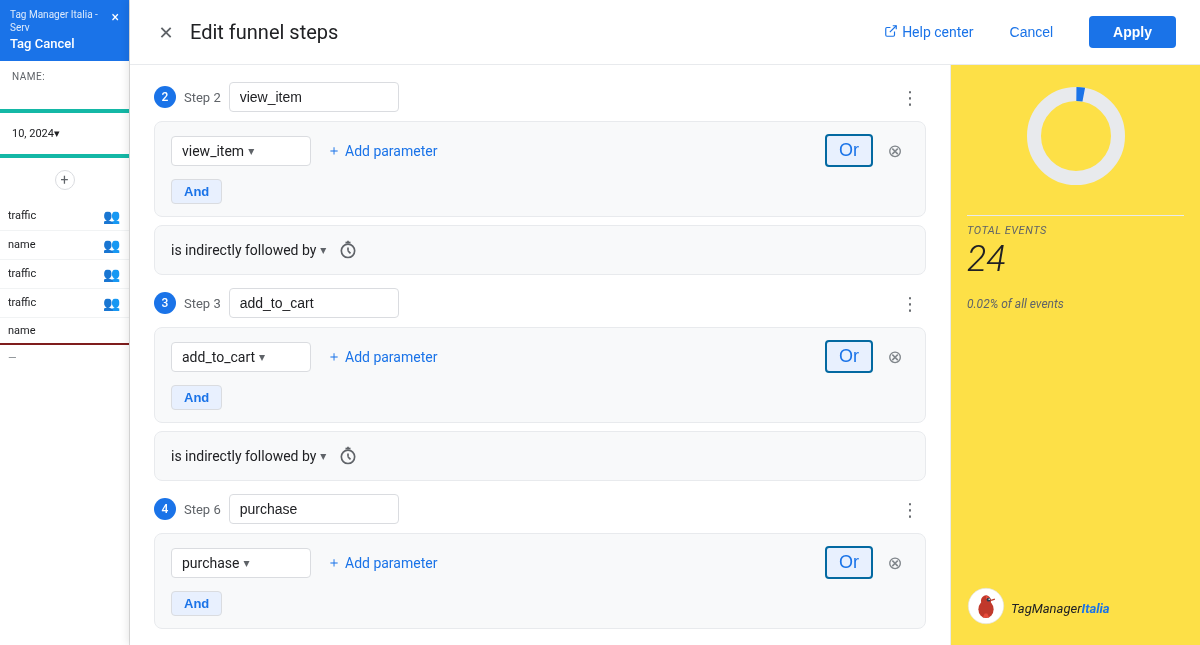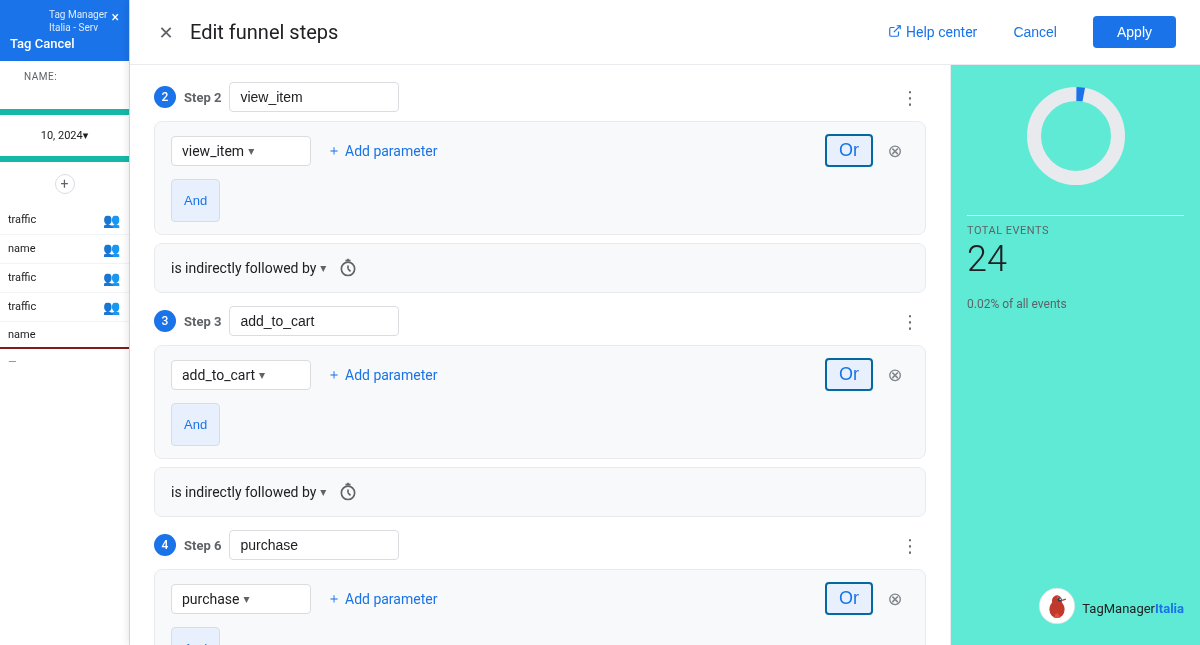--- a/index.html
+++ b/index.html
@@ -21,38 +21,38 @@
       padding: 8px 10px;
       font-size: 11px;
       line-height: 1.3;
     }
     .sidebar-header .app-name {
       font-size: 13px;
       font-weight: 500;
       margin-top: 2px;
     }
     .sidebar-section {
-      padding: 10px 24px;
-      border-bottom: 6px solid #14b8a6;
+      padding: 10px 12px;
+      border-bottom: 4px solid #14b8a6;
     }
     .sidebar-label {
       font-size: 10px;
       color: #5f6368;
       text-transform: uppercase;
       letter-spacing: 0.5px;
       margin-bottom: 4px;
     }
     .sidebar-value {
       font-size: 11px;
       color: #202124;
     }
     .sidebar-dropdown {
       display: flex;
       align-items: center;
-      justify-content: center;
+      justify-content: flex-start;
       font-size: 11px;
       color: #202124;
       cursor: pointer;
       padding: 4px 0;
     }
     .sidebar-add-btn {
       display: flex;
       align-items: center;
       justify-content: center;
       width: 20px;
@@ -124,21 +124,21 @@
       font-weight: 500;
       cursor: pointer;
       border-radius: 4px;
     }
     .apply-btn {
       padding: 8px 24px;
       border: none;
       background: #1a73e8;
       color: #fff;
       font-size: 14px;
-      font-weight: 400;
+      font-weight: 700;
       cursor: pointer;
       border-radius: 4px;
     }
 
     
     .modal-body {
       display: flex;
       flex: 1;
       overflow: hidden;
     }
@@ -169,21 +169,21 @@
       font-size: 12px;
       display: flex;
       align-items: center;
       justify-content: center;
       font-weight: 500;
       flex-shrink: 0;
     }
     .step-label {
       font-size: 13px;
       color: #5f6368;
-      font-weight: 700;
+      font-weight: 400;
     }
     .step-name-input {
       border: 1px solid #dadce0;
       border-radius: 4px;
       padding: 6px 10px;
       font-size: 14px;
       color: #202124;
       width: 170px;
       outline: none;
     }
@@ -260,22 +260,22 @@
       border-radius: 50%;
     }
 
     .and-btn {
       display: inline-flex;
       align-items: center;
       border: 1px solid #dadce0;
       background: #e8f0fe;
       color: #1a73e8;
       font-size: 13px;
-      font-weight: 400;
-      padding: 13px 12px;
+      font-weight: 700;
+      padding: 4px 12px;
       border-radius: 4px;
       cursor: pointer;
       margin-top: 4px;
     }
 
     
     .connector-row {
       display: flex;
       align-items: center;
       background: #f8f9fa;
@@ -303,24 +303,25 @@
       cursor: pointer;
       color: #5f6368;
       font-size: 18px;
     }
 
     
     .right-panel {
       width: 250px;
       border-left: 1px solid #e8eaed;
       padding: 16px;
-      background: #5eead4;
+      background: #fde047;
       overflow-y: auto;
       display: flex;
       flex-direction: column;
+      font-style: italic;
     }
     .chart-area {
       display: flex;
       justify-content: center;
       align-items: center;
       margin-bottom: 16px;
     }
     .divider {
       border: none;
       border-top: 1px solid #e8eaed;
@@ -358,21 +359,21 @@
       flex-direction: column;
       box-shadow: -2px 0 8px rgba(0,0,0,0.1);
     }
   </style>
 </head>
 <body>
 
 <div class="sidebar">
   <div class="sidebar-header">
     <div style="display:flex;justify-content:space-between;align-items:flex-start;">
-      <span style="font-size:10px;opacity:0.85;margin-left:39px;">Tag Manager Italia - Serv</span>
+      <span style="font-size:10px;opacity:0.85;">Tag Manager Italia - Serv</span>
       <span style="cursor:pointer;font-size:14px;">×</span>
     </div>
     <div class="app-name">Tag Cancel</div>
   </div>
 
   <div class="sidebar-section">
     <div class="sidebar-label">NAME:</div>
     <div class="sidebar-value">&nbsp;</div>
   </div>
 
@@ -578,21 +579,21 @@
           <circle cx="55" cy="55" r="42" fill="none" stroke="#1a73e8" stroke-width="14" stroke-dasharray="7.4 256.6" stroke-dashoffset="66"></circle>
         </svg>
       </div>
 
       <hr class="divider">
 
       <div class="stats-label">TOTAL EVENTS</div>
       <div class="stats-number">24</div>
       <div class="stats-sub">0.02% of all events</div>
 
-      <div style="margin-top:auto;padding-top:40px;display:flex;align-items:center;gap:6px;justify-content:flex-end;">
+      <div style="margin-top:auto;padding-top:40px;display:flex;align-items:center;gap:6px;">
         <div>
           
           <svg width="38" height="38" viewBox="0 0 60 60">
             <circle cx="30" cy="30" r="28" fill="#fff" stroke="#e0e0e0" stroke-width="1"></circle>
 
             <ellipse cx="30" cy="35" rx="12" ry="14" fill="#c0392b"></ellipse>
             <ellipse cx="30" cy="22" rx="8" ry="9" fill="#c0392b"></ellipse>
             <polygon points="30,13 36,18 30,19" fill="#e74c3c"></polygon>
             <ellipse cx="34" cy="20" rx="3" ry="3" fill="#2c3e50"></ellipse>
             <ellipse cx="35" cy="19.5" rx="1.2" ry="1.2" fill="#fff"></ellipse>

